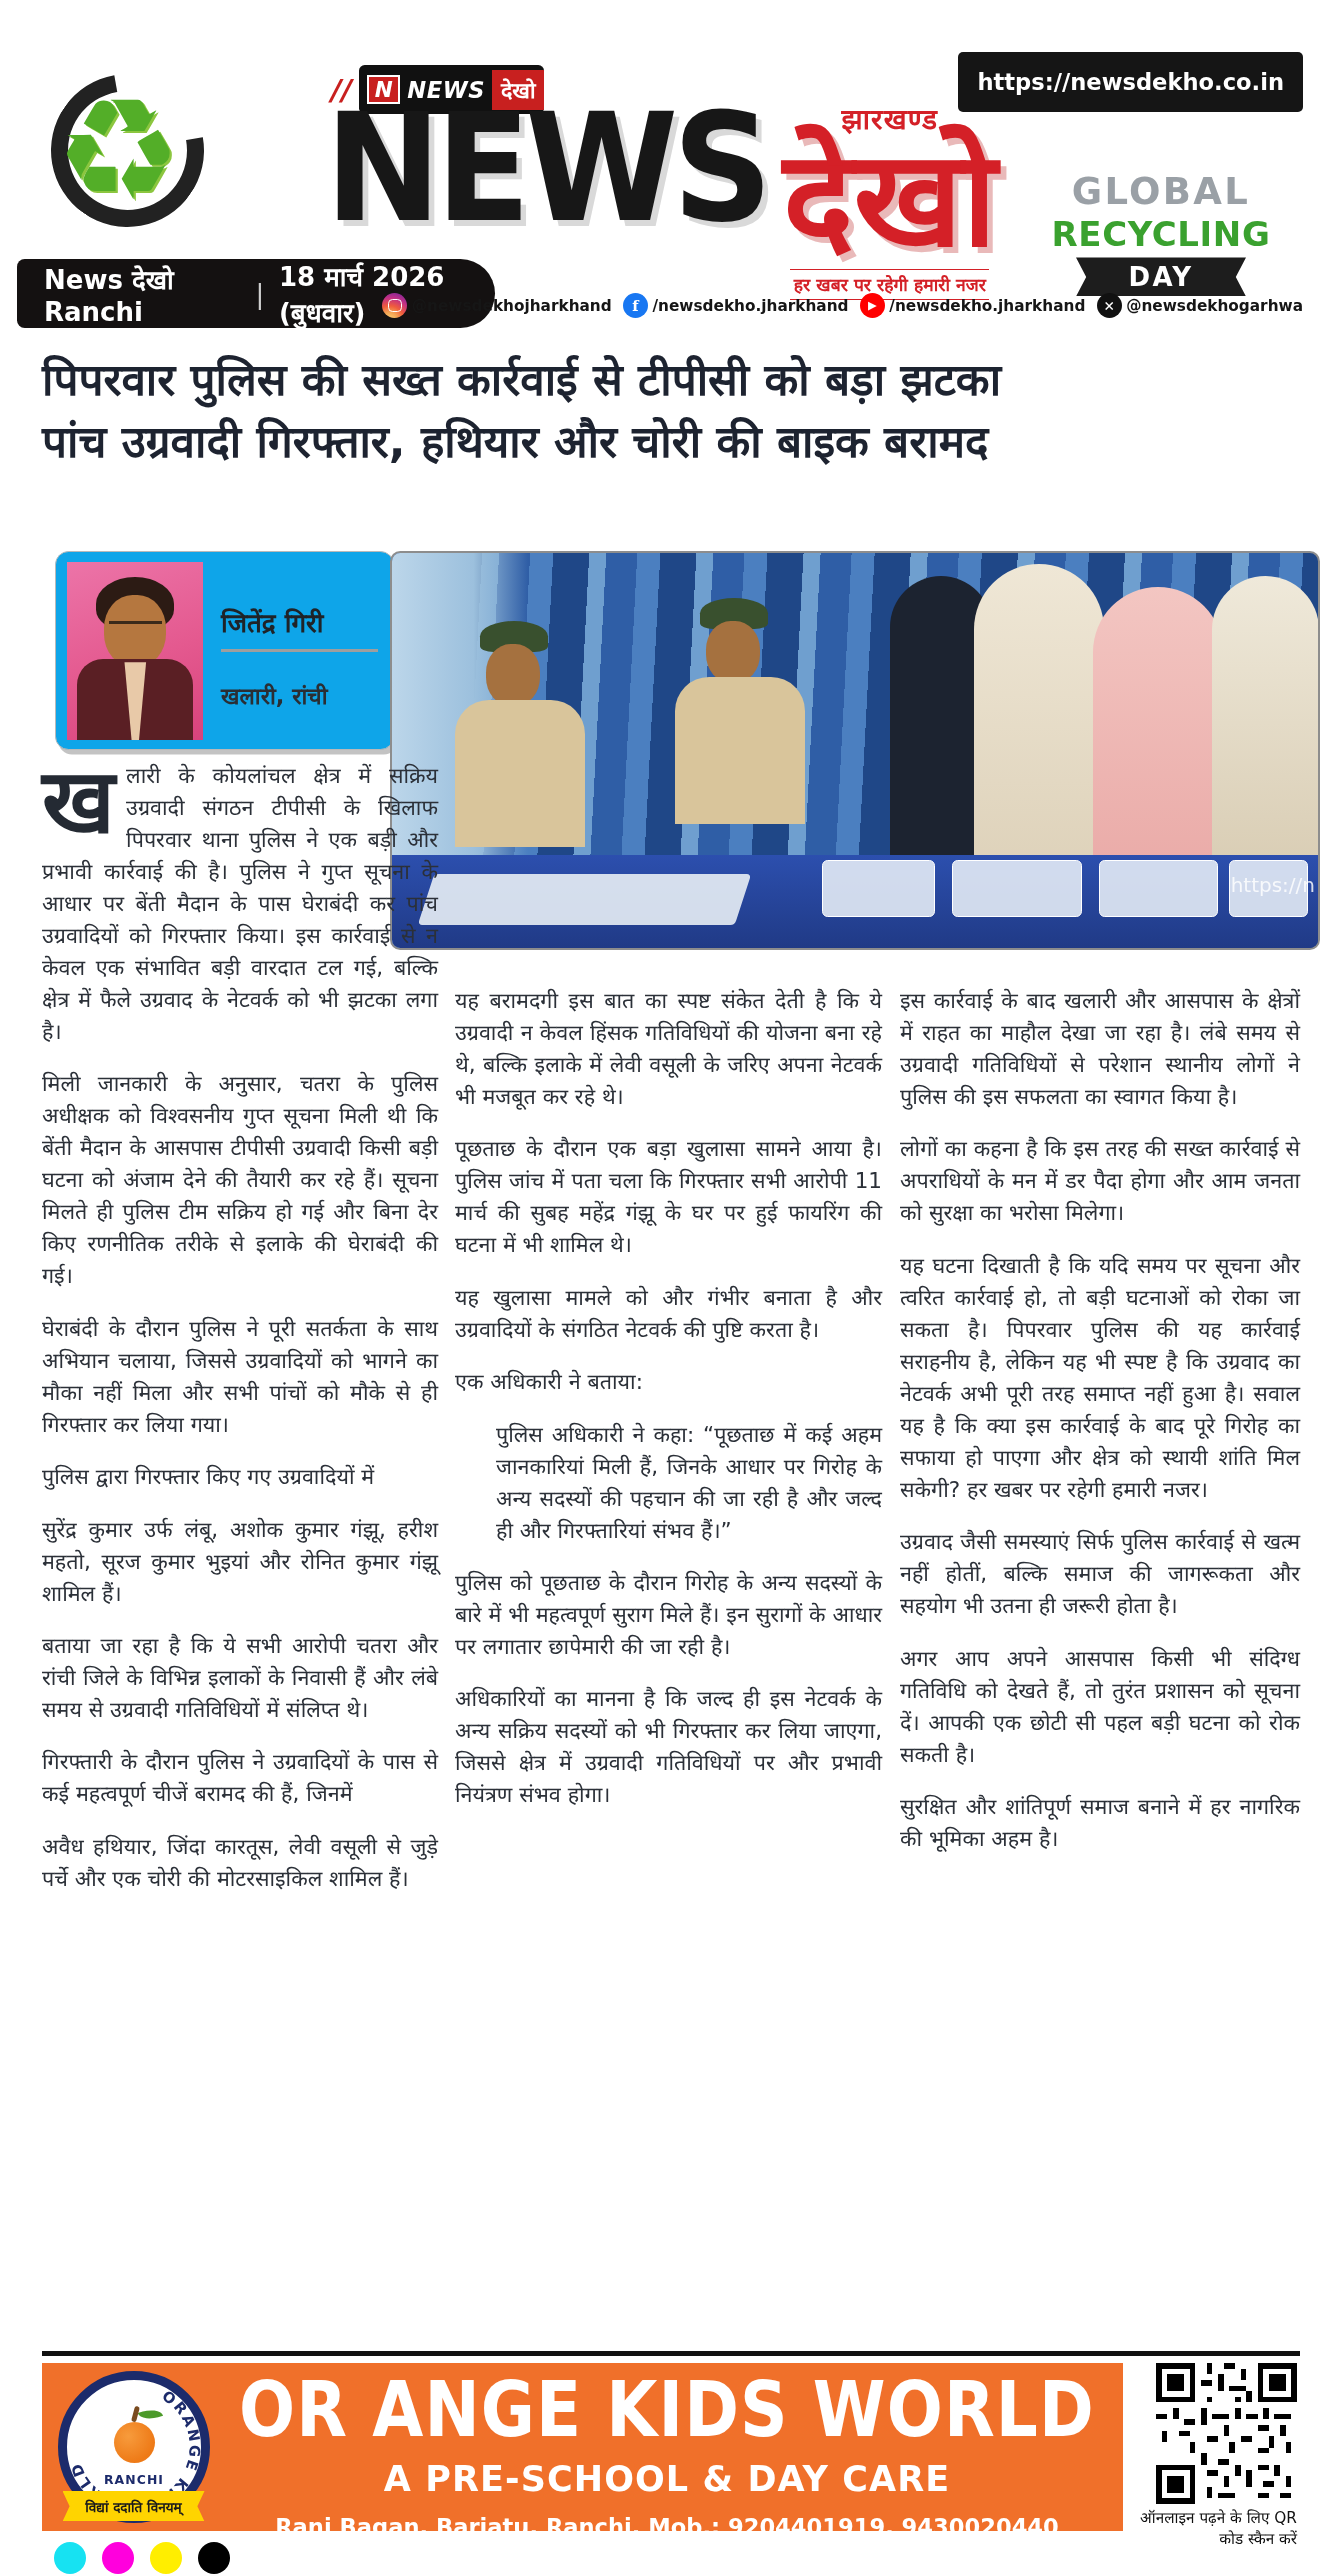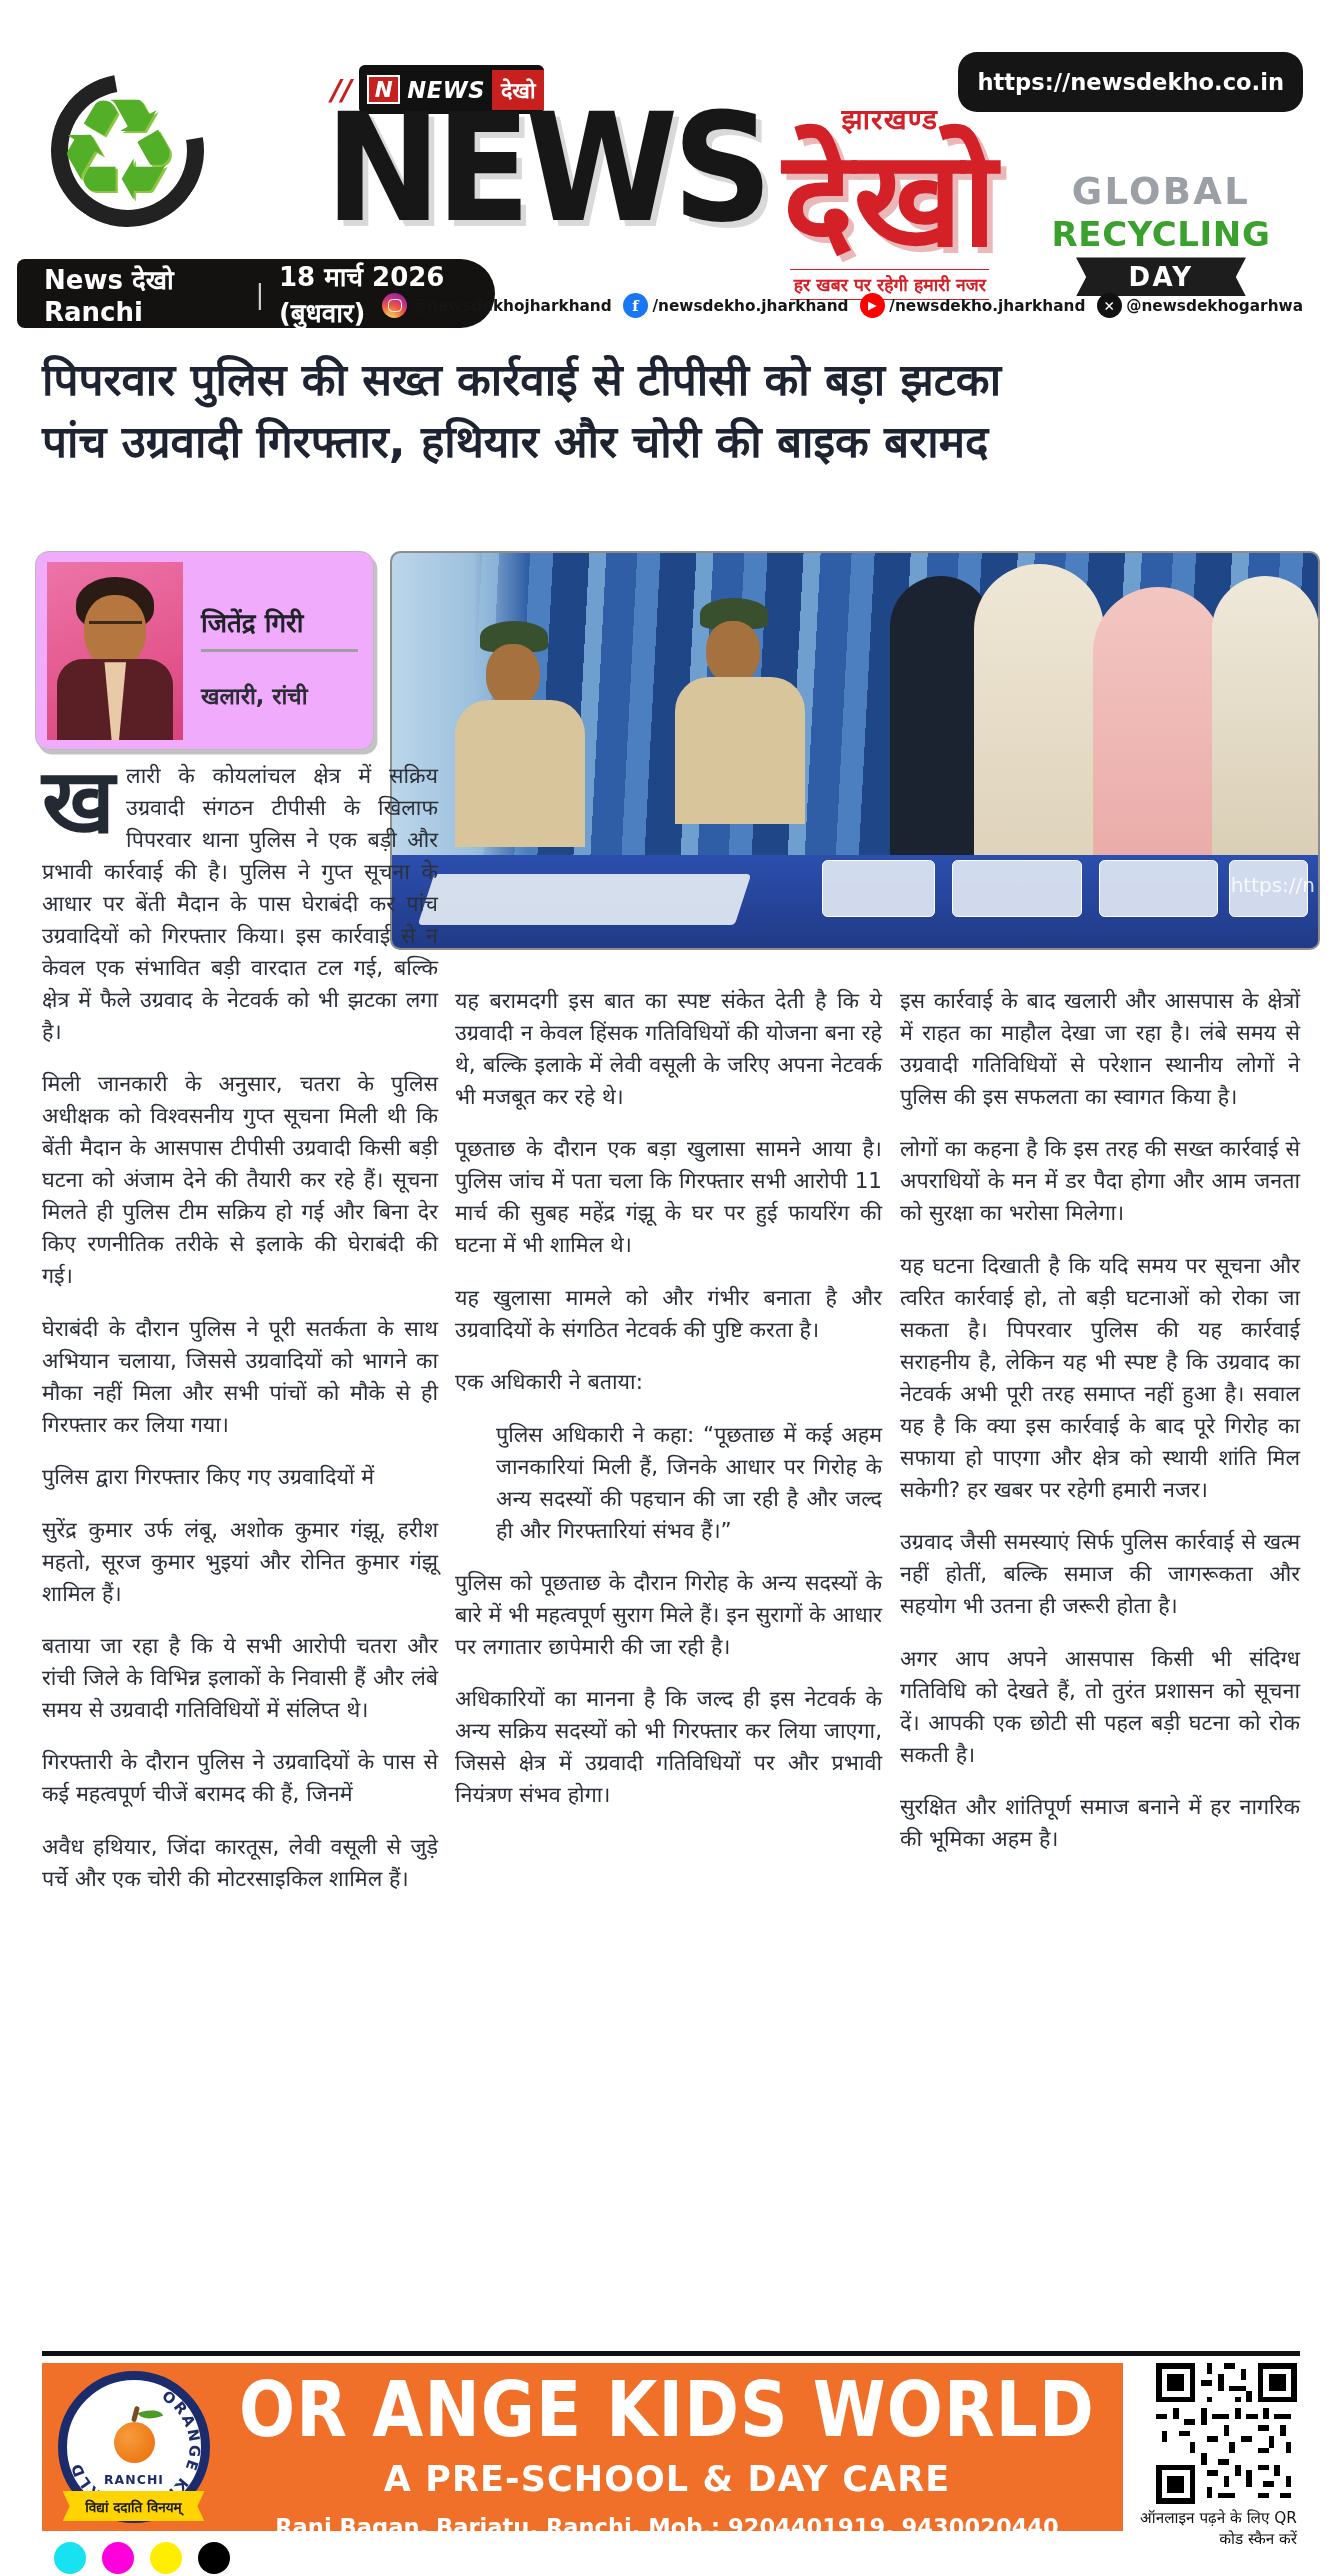--- a/index.html
+++ b/index.html
@@ -19,21 +19,21 @@
   .mini-news { color:#fff; font-weight:900; font-style:italic; font-size:22.6px; letter-spacing:0.6px; }
   .mini-dekho { background:#c8201f; color:#fff; font-weight:900; font-size:21.5px; padding:5.7px 9px; }
   .logo-main { position:absolute; left:325px; top:99px; display:flex; align-items:flex-start; }
   .logo-news { font-size:139px; line-height:139px; font-weight:900; color:#171717; letter-spacing:-5.7px;
                transform:scaleY(1.08); text-shadow:5.7px 5.7px 0 #d9d9d9; }
   .dekho-wrap { display:flex; flex-direction:column; align-items:center; margin-left:16px; }
   .logo-state { color:#d42027; font-size:28px; font-weight:900; letter-spacing:1.1px; }
   .logo-dekho { color:#d42027; font-size:133px; line-height:124px; font-weight:900; text-shadow:5.7px 5.7px 0 #e9b9b9; }
   .logo-tagline { color:#d42027; font-size:17.5px; font-weight:900; margin-top:8px; border-top:1.7px solid #d42027; border-bottom:1.7px solid #d42027; padding:2.3px 3.4px; }
   .url-badge { position:absolute; right:31px; top:52px; background:#151515; color:#fff; font-weight:900;
-               font-size:22.6px; padding:17px 19px; border-radius:19px; }
+               font-size:22.6px; padding:17px 19px; border-radius:5px; }
   .recy-badge { position:absolute; right:40px; top:170px; width:266px; text-align:center; }
   .recy-global { color:#9aa0a6; font-size:37px; font-weight:600; letter-spacing:2.3px; }
   .recy-recycling { color:#3aa12f; font-size:34px; font-weight:900; letter-spacing:0.6px; margin-top:1.1px; }
   .recy-day { margin:3.4px auto 0; width:170px; background:#1d1d1d; color:#fff; font-size:26px; font-weight:700;
               letter-spacing:2.3px; padding:4.5px 0; clip-path:polygon(0 0,100% 0,94% 50%,100% 100%,0 100%,6% 50%); }
 
   
   .date-bar { position:absolute; left:17px; top:259px; width:478px; height:69px; background:#141111;
               border-radius:8px 36px 36px 8px; display:flex; align-items:center; padding-left:27px; gap:14.7px; }
   .date-left, .date-date { color:#fff; font-size:26px; font-weight:900; }
@@ -48,21 +48,21 @@
   .s-fb { background:#1877f2; font-family:"DejaVu Serif", serif; }
   .s-yt { background:#f00; font-size:11.3px; }
   .s-x  { background:#111; font-size:13.6px; }
 
   
   .headline { position:absolute; left:42px; top:349px; width:1252px; color:#1d2330; font-weight:900;
               font-size:44px; line-height:62px; }
   .subheadline { position:absolute; left:42px; top:493px; width:1252px; color:#15181e; font-weight:800; font-size:25.4px; }
 
   
-  .author-card { position:absolute; left:35px; top:551px; width:339px; height:199px; background:#f0abfc;
+  .author-card { position:absolute; left:55px; top:551px; width:339px; height:199px; background:#0ea5e9;
                  border:1.7px solid #b9b9b9; border-radius:13.6px; box-shadow:3.4px 4.5px 0 #c3c3c3;text-align:right; }
   .author-photo { position:absolute; left:11.3px; top:10.2px; width:136px; height:178px; overflow:hidden;
                   background:linear-gradient(160deg,#ec74a8 0%, #e4598f 55%, #d8437c 100%); }
   .ap-hair { position:absolute; left:29px; top:14.7px; width:78px; height:54px; background:#2c1b14; border-radius:50% 50% 40% 40%; }
   .ap-face { position:absolute; left:37px; top:33px; width:62px; height:72px; background:#b5773f; border-radius:46%; }
   .ap-glasses { position:absolute; left:42px; top:59px; width:53px; height:12.4px; border-top:3.4px solid #3a2a1a; }
   .ap-body { position:absolute; left:10.2px; top:97px; width:116px; height:85px; background:#5a1f24; border-radius:26px 26px 0 0; }
   .ap-shirt { position:absolute; left:50px; top:100px; width:36px; height:79px; background:#e8c9a8; clip-path:polygon(20% 0,80% 0,60% 100%,40% 100%); }
   .author-name { position:absolute; left:165px; top:52px; font-size:26px; font-weight:900; color:#1f2328; }
   .author-divider { position:absolute; left:165px; top:97px; width:157px; height:3.4px; background:#9e9e9e; }

